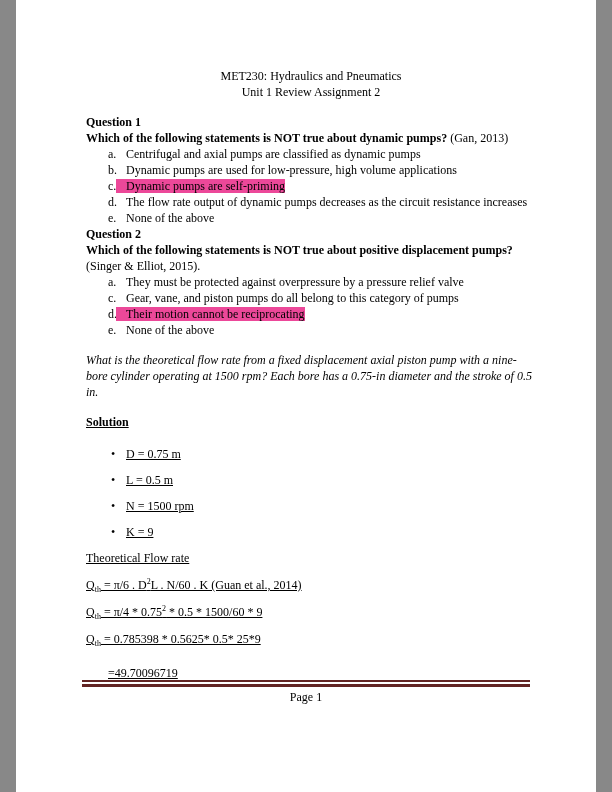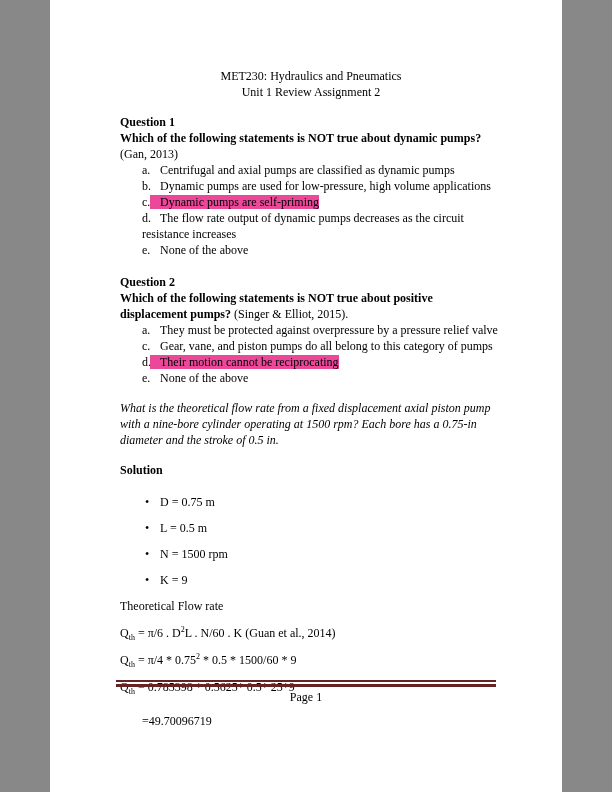--- a/index.html
+++ b/index.html
@@ -1,30 +1,30 @@
 <!DOCTYPE html>
 <html><head>
 <meta charset="utf-8">
 <style>
   html,body { margin:0; padding:0; background:#888; }
   .page {
     position:relative;
-    width:512px; height:792px;
+    width:580px; height:792px;
     margin:0 auto;
     background:#ffffff;
     font-family:"Liberation Serif", serif;
     font-size:12px; line-height:16px; color:#000;
     overflow:hidden;
   }
   .content { padding:68px 60px 0 70px; }
   .doc-title { text-align:center; }
   .section-q1 { margin-top:14px; }
-  .section-q2 { margin-top:16px; }
+  .section-q2 { }
   .section-p1 { margin-top:14px; }
-  .section-sol { margin-top:14px; }
+  .section-sol { margin-top:14px;text-decoration:underline; }
   .bold { font-weight:bold; }
   .italic { font-style:italic; }
   p { margin:0; }
   .opt { padding-left:22px; }
   .opt .letter { display:inline-block; width:8px; }
   .opt .otext { padding-left:10px; }
   .opt.hl .otext { background:#ec4899; }
   ul.facts { margin:16px 0 0 0; padding:0; list-style:none; }
   ul.facts li { margin:0 0 10px 25px; }
   ul.facts .blt { display:inline-block; width:15px; }

